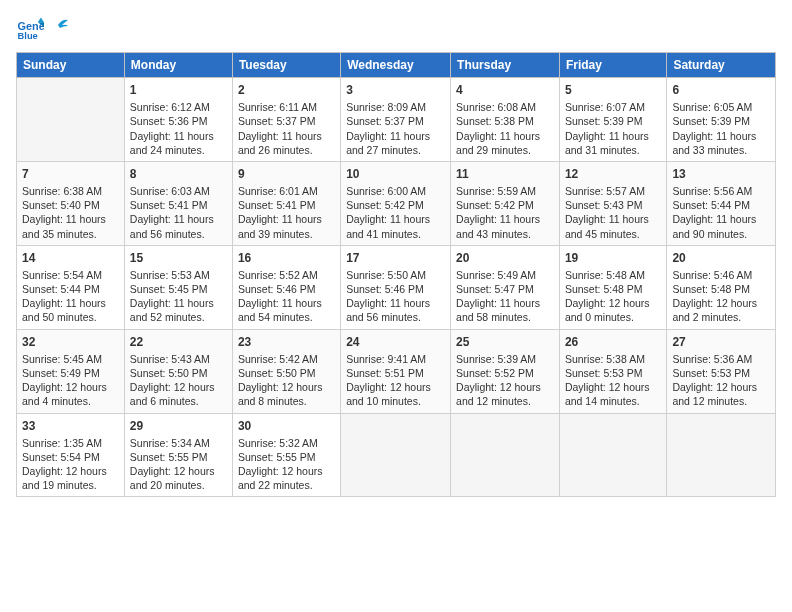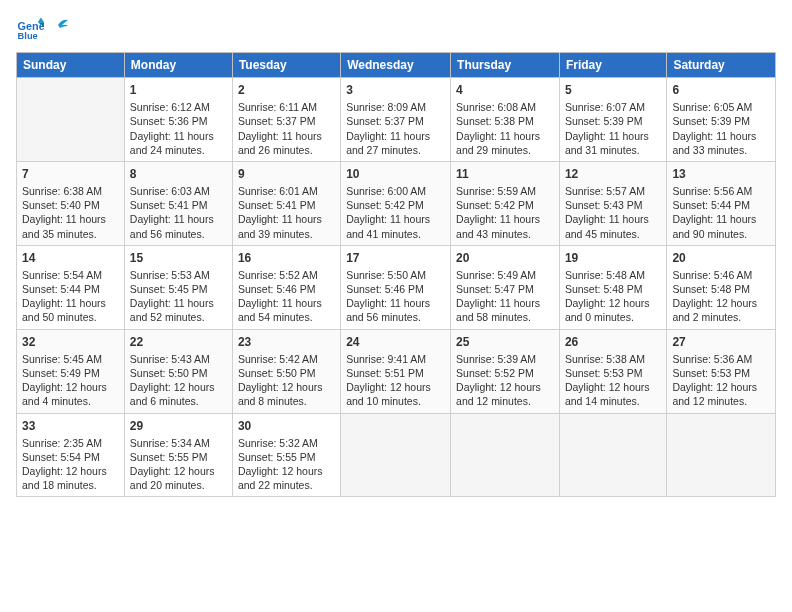--- a/index.html
+++ b/index.html
@@ -314,24 +314,24 @@
           <span class="date-num">27</span>
           <div class="cell-text">Sunrise: 5:36 AM</div>
           <div class="cell-text">Sunset: 5:53 PM</div>
           <div class="cell-text">Daylight: 12 hours</div>
           <div class="cell-text">and 12 minutes.</div>
         </td>
       </tr>
       <tr>
         <td>
           <span class="date-num">33</span>
-          <div class="cell-text">Sunrise: 2:35 AM</div>
+          <div class="cell-text">Sunrise: 1:35 AM</div>
           <div class="cell-text">Sunset: 5:54 PM</div>
           <div class="cell-text">Daylight: 12 hours</div>
-          <div class="cell-text">and 18 minutes.</div>
+          <div class="cell-text">and 19 minutes.</div>
         </td>
         <td>
           <span class="date-num">29</span>
           <div class="cell-text">Sunrise: 5:34 AM</div>
           <div class="cell-text">Sunset: 5:55 PM</div>
           <div class="cell-text">Daylight: 12 hours</div>
           <div class="cell-text">and 20 minutes.</div>
         </td>
         <td>
           <span class="date-num">30</span>

